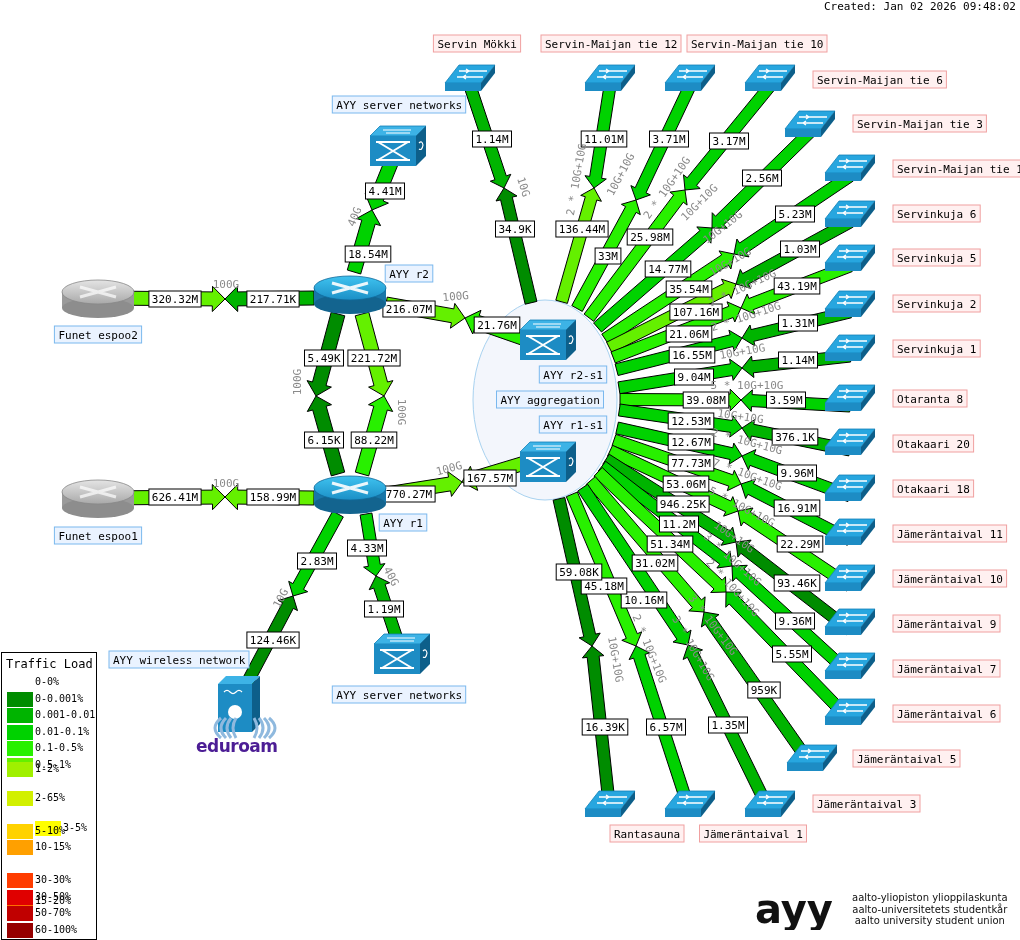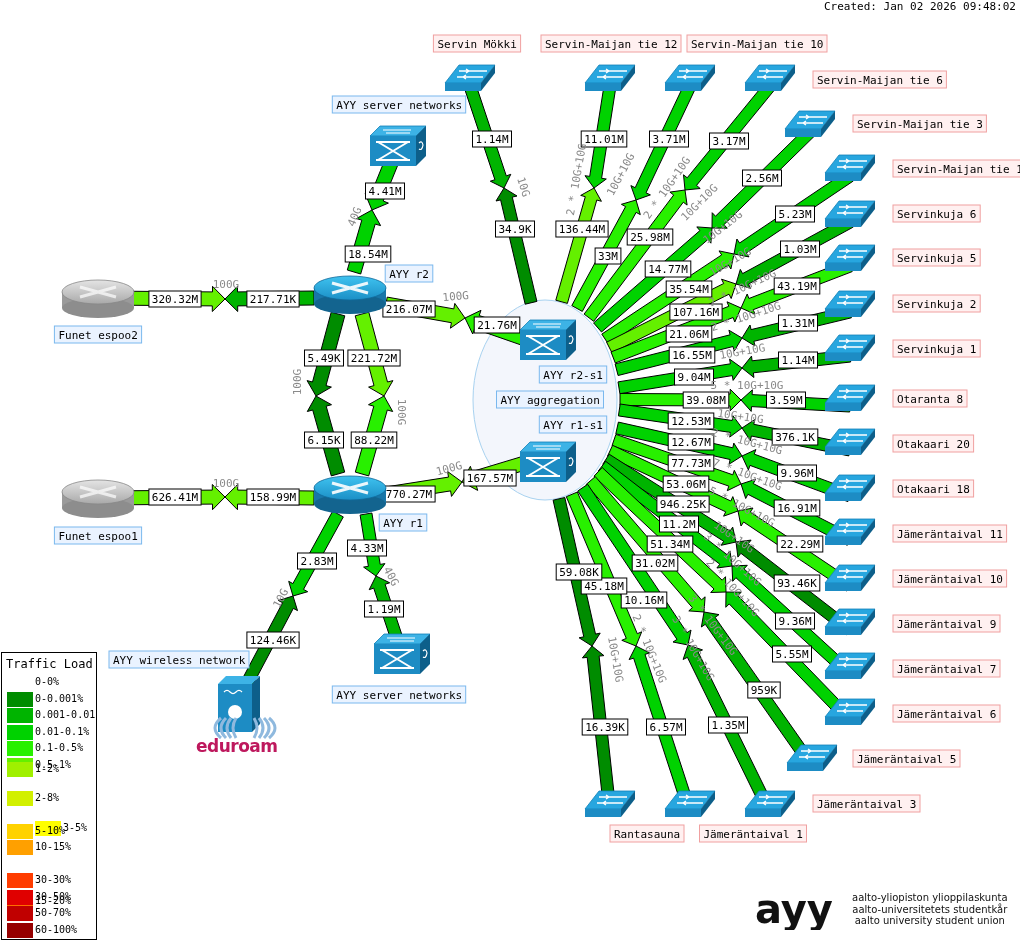--- a/index.html
+++ b/index.html
@@ -6,21 +6,21 @@
   body { width:1020px; height:940px; position:relative; overflow:hidden; font-family:"DejaVu Sans Mono", monospace; }
   #map { position:absolute; left:0; top:0; }
   .created { position:absolute; right:4px; top:0px; font-size:11px; color:#000; font-family:"DejaVu Sans Mono", monospace; }
   .legend { position:absolute; left:1px; top:652px; width:94px; height:286px; border:1px solid #000; background:#fff; font-size:10px; }
   .legend .title { position:absolute; left:4px; top:4px; font-size:12px; }
   .legend .row { position:absolute; left:5px; height:15px; width:90px; }
   .legend .sw { position:absolute; left:0; top:0; width:26px; height:15px; }
   .legend .lbl { position:absolute; left:28px; top:1px; font-size:10px; white-space:nowrap; }
   .logo { position:absolute; left:755px; top:890px; }
   .logo-text { position:absolute; left:852px; top:892px; font-family:"DejaVu Sans", sans-serif; font-size:10px; line-height:11.5px; color:#111;text-align:center; }
-  .eduroam { position:absolute; left:196px; top:736px; font-family:"DejaVu Sans", sans-serif; font-weight:bold; font-size:17px; color:#be185d; letter-spacing:-0.5px; }
+  .eduroam { position:absolute; left:196px; top:736px; font-family:"DejaVu Sans", sans-serif; font-weight:bold; font-size:17px; color:#4c1d95; letter-spacing:-0.5px; }
 </style>
 </head>
 <body>
 
 <svg id="map" width="1020" height="940" xmlns="http://www.w3.org/2000/svg">
   <defs>
     <linearGradient id="routerTop" x1="0" y1="0" x2="0" y2="1">
       <stop offset="0" stop-color="#3fc3f0"></stop>
         <stop offset="1" stop-color="#1b8fc6"></stop>
     </linearGradient>
@@ -430,21 +430,21 @@
       <div class="row" style="top: 104.5px;">
         <div class="sw" style="background: rgb(100, 240, 0);"></div>
         <div class="lbl">0.5-1%</div>
       </div>
       <div class="row" style="top: 109px;">
         <div class="sw" style="background: rgb(160, 240, 0);"></div>
         <div class="lbl">1-2%</div>
       </div>
       <div class="row" style="top: 137.5px;">
         <div class="sw" style="background: rgb(210, 240, 0);"></div>
-        <div class="lbl">2-8%</div>
+        <div class="lbl">2-65%</div>
       </div>
       <div class="row" style="top: 168px; margin-left: 28px;">
         <div class="sw" style="background: rgb(255, 255, 0);"></div>
         <div class="lbl">3-5%</div>
       </div>
       <div class="row" style="top: 170.5px;">
         <div class="sw" style="background: rgb(255, 210, 0);"></div>
         <div class="lbl">5-10%</div>
       </div>
       <div class="row" style="top: 187px;">

